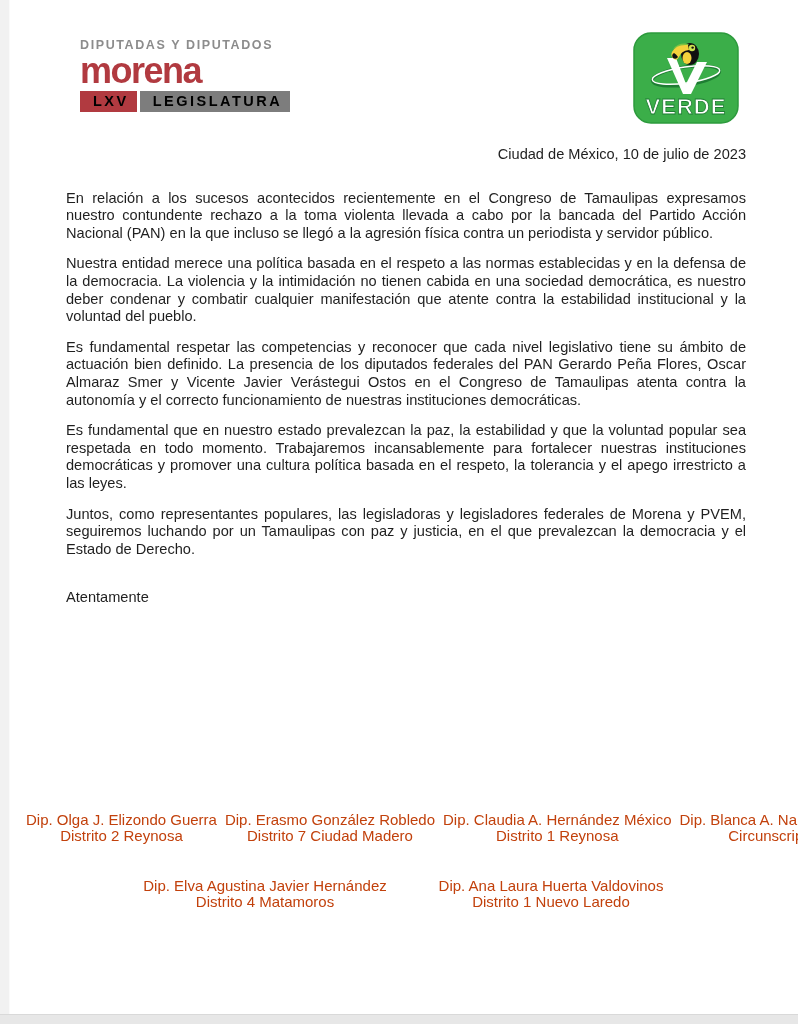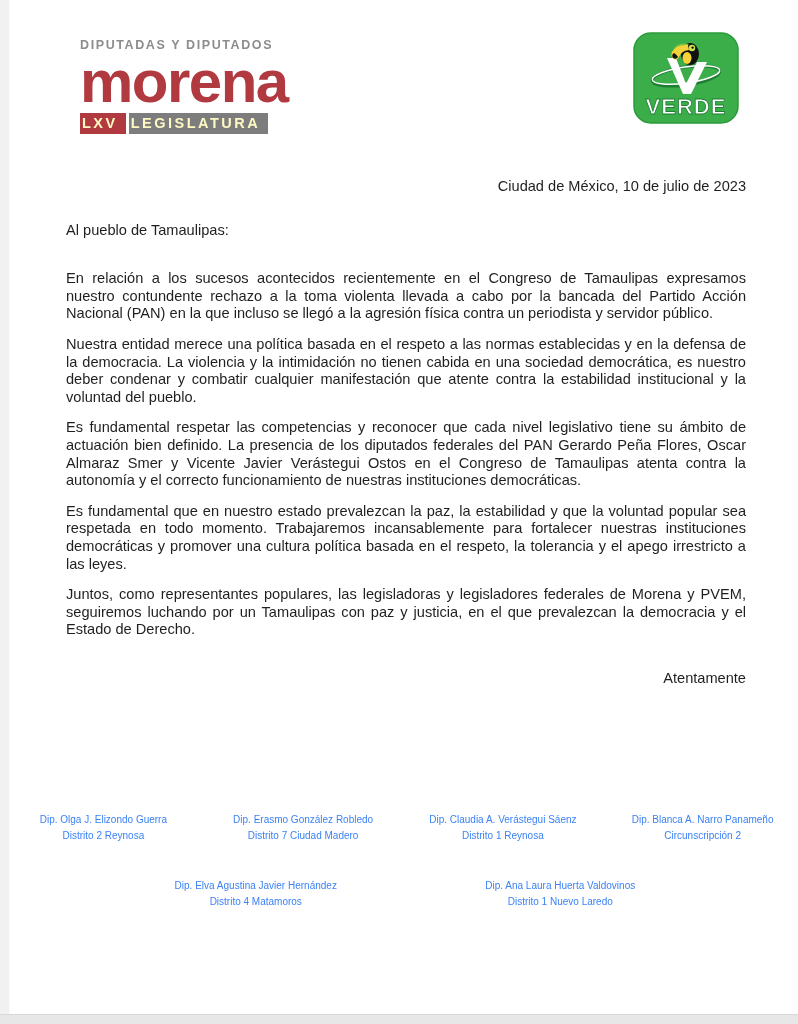--- a/index.html
+++ b/index.html
@@ -34,78 +34,76 @@
     position: absolute; left: 80px; top: 38px;
     width: 200px;
   }
   .morena-topline {
     font-size: 12.5px; font-weight: bold;
     letter-spacing: 1.6px;
     color: #8c8c8c;
     white-space: nowrap;
   }
   .morena-wordmark {
-    font-size: 60px; font-weight: bold;
+    font-size: 36px; font-weight: bold;
     letter-spacing: -1.5px;
     line-height: 0.92;
     margin-top: 2px;
     color: #b13a40;
   }
   .morena-badges {
     display: inline-flex; gap: 3px; margin-top: 4px;
   }
   .badge {
-    color: #fef9c3; font-weight: bold;
+    color: #000000; font-weight: bold;
     font-size: 14.5px; letter-spacing: 2.5px;
-    padding: 3px 8px 3px 2px;
+    padding: 3px 8px 3px 13px;
     line-height: 1;
     white-space: nowrap;
   }
   .badge-lxv   { background: #b13a40; }
   .badge-legis { background: #7d7d7d; }
 
   
   .verde-logo {
     position: absolute; left: 633px; top: 32px;
     width: 106px; height: 80px;
   }
 
   
   .letter {
     position: absolute; left: 66px; top: 146px;
     width: 680px;
     font-size: 14.6px;
     line-height: 17.6px;
     color: #1f1f1f;
-    margin-top: 32px;
   }
   .dateline {
     text-align: right;
     margin: 0 0 26px 0;
   }
   .salutation {
     margin: 0 0 31px 0;
   }
   .letter p.para {
     margin: 0 0 13px 0;
     text-align: justify;
   }
   .closing {
-    text-align: right;
+    text-align: left;
     margin-top: 31px;
   }
 
   
   .sig-row {
     position: absolute;
     display: flex;
-    font-size: 10px;
+    font-size: 15px;
     line-height: 15.5px;
-    color: #3b82f6;
-    gap: 37px;
+    color: #c2410c;
   }
   .sig-row-1 { left: 22px; top: 812px; width: 762px; }
   .sig-row-2 { left: 122px; top: 878px; width: 572px; }
   .sig {
     flex: 1 1 0;
     text-align: center;
     padding: 0 4px;
   }
   .sig .sig-name { white-space: nowrap; }
 </style>
@@ -152,40 +150,39 @@
         <circle cx="59" cy="16" r="3.2" fill="#cde24f"></circle>
         <circle cx="59.6" cy="15.6" r="1.2" fill="#111111"></circle>
       </g>
 
       <text x="53" y="82" text-anchor="middle" font-family="Liberation Sans, sans-serif" font-size="22" font-weight="bold" fill="#ffffff" stroke="#1e7d33" stroke-width="0.8" letter-spacing="1">VERDE</text>
     </svg>
   </div>
 
   <div class="letter">
     <p class="dateline">Ciudad de México, 10 de julio de 2023</p>
-    <p class="salutation">Al pueblo de Tamaulipas:</p>
     <p class="para">En relación a los sucesos acontecidos recientemente en el Congreso de Tamaulipas expresamos nuestro contundente rechazo a la toma violenta llevada a cabo por la bancada del Partido Acción Nacional (PAN) en la que incluso se llegó a la agresión física contra un periodista y servidor público.</p>
     <p class="para">Nuestra entidad merece una política basada en el respeto a las normas establecidas y en la defensa de la democracia. La violencia y la intimidación no tienen cabida en una sociedad democrática,  es nuestro deber condenar y combatir cualquier manifestación que atente contra la estabilidad institucional y la voluntad del pueblo.</p>
     <p class="para">Es fundamental respetar las competencias y reconocer que cada nivel legislativo tiene su ámbito de actuación bien definido. La presencia de los diputados federales del PAN Gerardo Peña Flores, Oscar Almaraz Smer y Vicente Javier Verástegui Ostos en el Congreso de Tamaulipas atenta contra la autonomía y el correcto funcionamiento de nuestras instituciones democráticas.</p>
     <p class="para">Es fundamental que en nuestro estado prevalezcan la paz, la estabilidad y que la voluntad popular sea respetada en todo momento. Trabajaremos incansablemente para fortalecer nuestras instituciones democráticas y promover una cultura política basada en el respeto, la tolerancia y el apego irrestricto a las leyes.</p>
     <p class="para">Juntos, como representantes populares, las legisladoras y legisladores federales de Morena y PVEM, seguiremos luchando por un Tamaulipas con paz y justicia, en el que prevalezcan la democracia y el Estado de Derecho.</p>
     <p class="closing">Atentamente</p>
   </div>
 
   <div class="sig-row sig-row-1">
     <div class="sig">
       <div class="sig-name">Dip. Olga J. Elizondo Guerra</div>
       <div class="sig-district">Distrito 2 Reynosa</div>
     </div>
     <div class="sig">
       <div class="sig-name">Dip. Erasmo González Robledo</div>
       <div class="sig-district">Distrito 7 Ciudad Madero</div>
     </div>
     <div class="sig">
-      <div class="sig-name">Dip. Claudia A. Verástegui Sáenz</div>
+      <div class="sig-name">Dip. Claudia A. Hernández México</div>
       <div class="sig-district">Distrito 1 Reynosa</div>
     </div>
     <div class="sig">
       <div class="sig-name">Dip. Blanca A. Narro Panameño</div>
       <div class="sig-district">Circunscripción 2</div>
     </div>
   </div>
 
   <div class="sig-row sig-row-2">
     <div class="sig">

